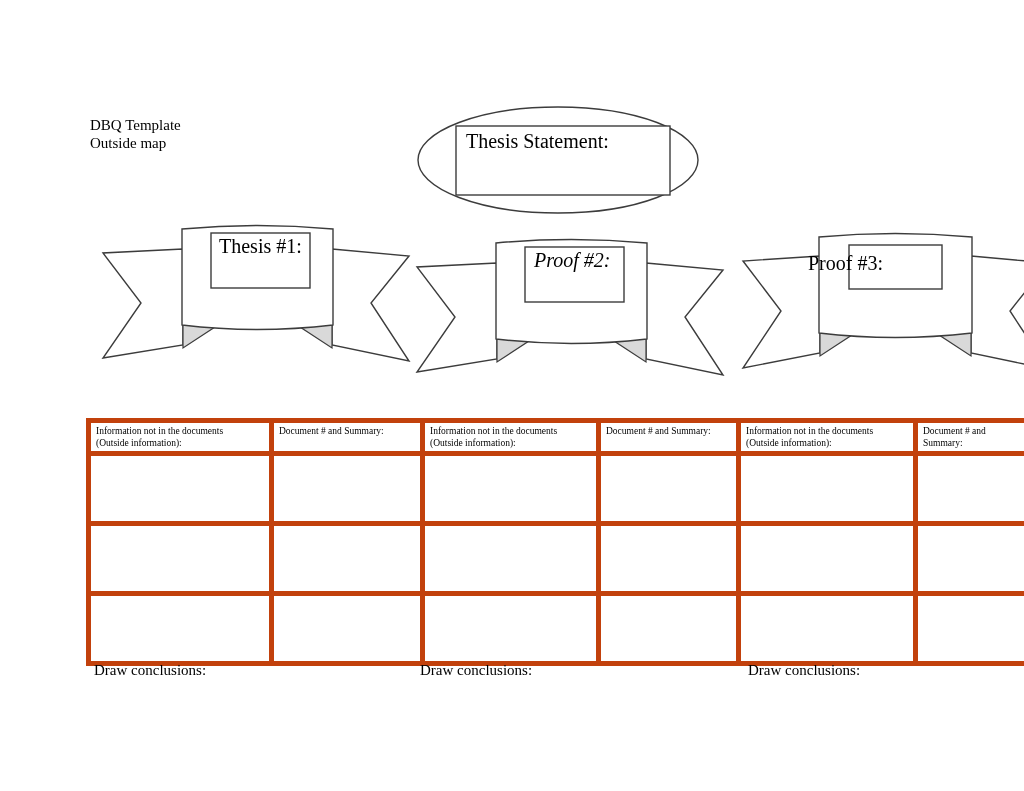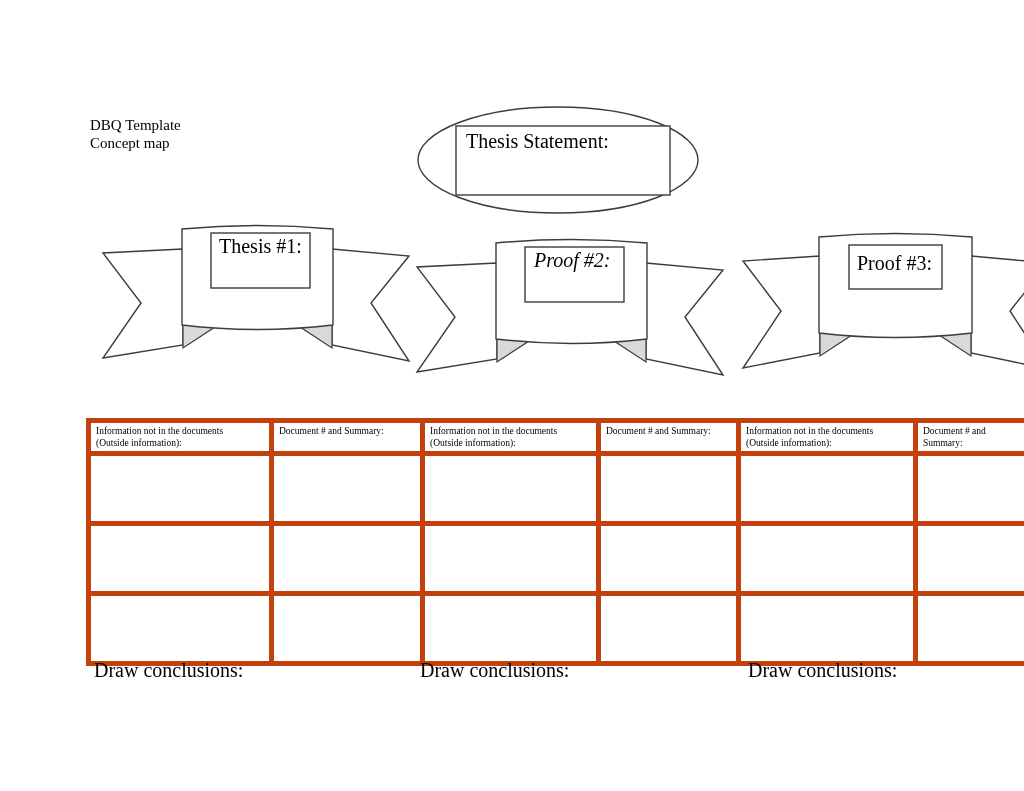--- a/index.html
+++ b/index.html
@@ -41,21 +41,21 @@
   
   .shape-label {
     position: absolute;
     font-size: 20px;
     line-height: 16px;
     white-space: nowrap;
   }
   #thesis-label { left: 466px; top: 133px; }
   #proof1-label { left: 219px; top: 238px; }
   #proof2-label { left: 534px; top: 252px; font-style: italic; }
-  #proof3-label { left: 857px; top: 255px; }
+  #proof3-label { left: 808px; top: 255px; }
 
   
   .grid-table {
     position: absolute;
     border-collapse: collapse;
     table-layout: fixed;
     background: #ffffff;
   }
   .grid-table td {
     border: 5px solid #c2410c;
@@ -79,36 +79,36 @@
   .col-b-2 { width: 151px; }
   .col-a-3 { width: 163px; }
   .col-b-3 { width: 135px; }
 
   .row-head { height: 24px; }
   .row-body { height: 70px; }
 
   
   .conclusion {
     position: absolute;
-    font-size: 20px;
+    font-size: 15px;
     line-height: 17px;
     white-space: nowrap;
   }
   #conclusion-1 { left: 94px; top: 662px; }
   #conclusion-2 { left: 420px; top: 662px; }
   #conclusion-3 { left: 748px; top: 662px; }
 </style>
 </head>
 <body>
 
 <div id="page">
 
   <div id="title-block">
     <span class="tline">DBQ Template</span>
-    <span class="tline">Concept map</span>
+    <span class="tline">Outside map</span>
   </div>
 
   <svg id="drawing" viewBox="0 0 1024 791">
 
     <g>
       <ellipse cx="558" cy="160" rx="140" ry="53" fill="#ffffff" stroke="#3c3c3c" stroke-width="1.4"></ellipse>
       <rect x="456" y="126" width="214" height="69" fill="#ffffff" stroke="#3c3c3c" stroke-width="1.4"></rect>
     </g>
 
     <g>

